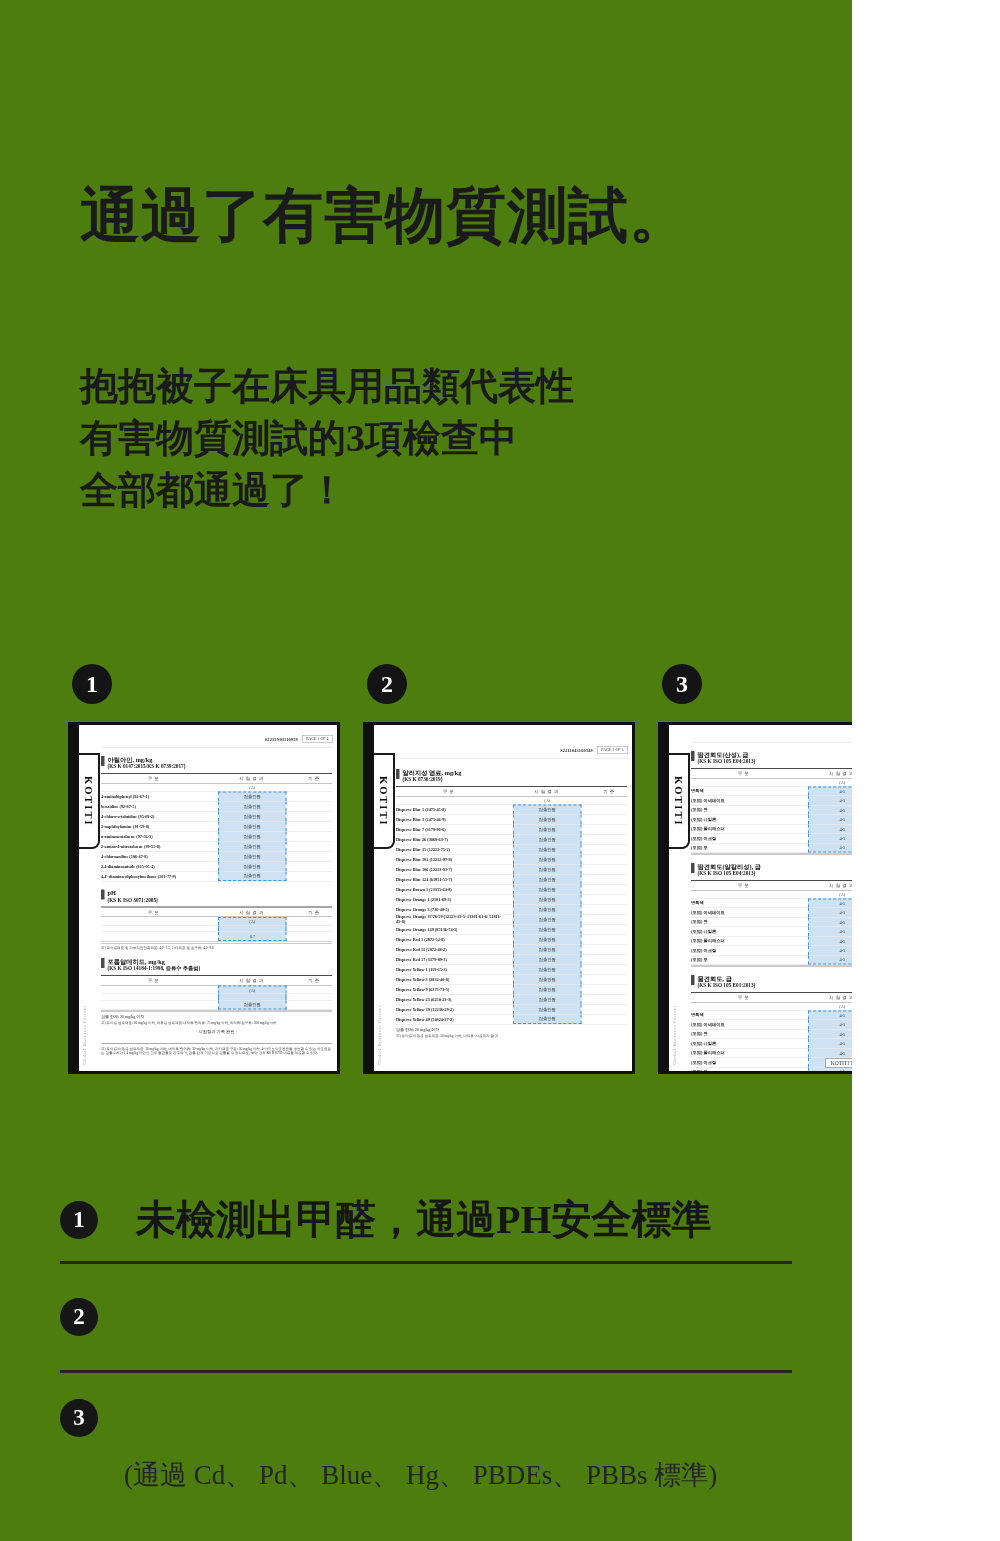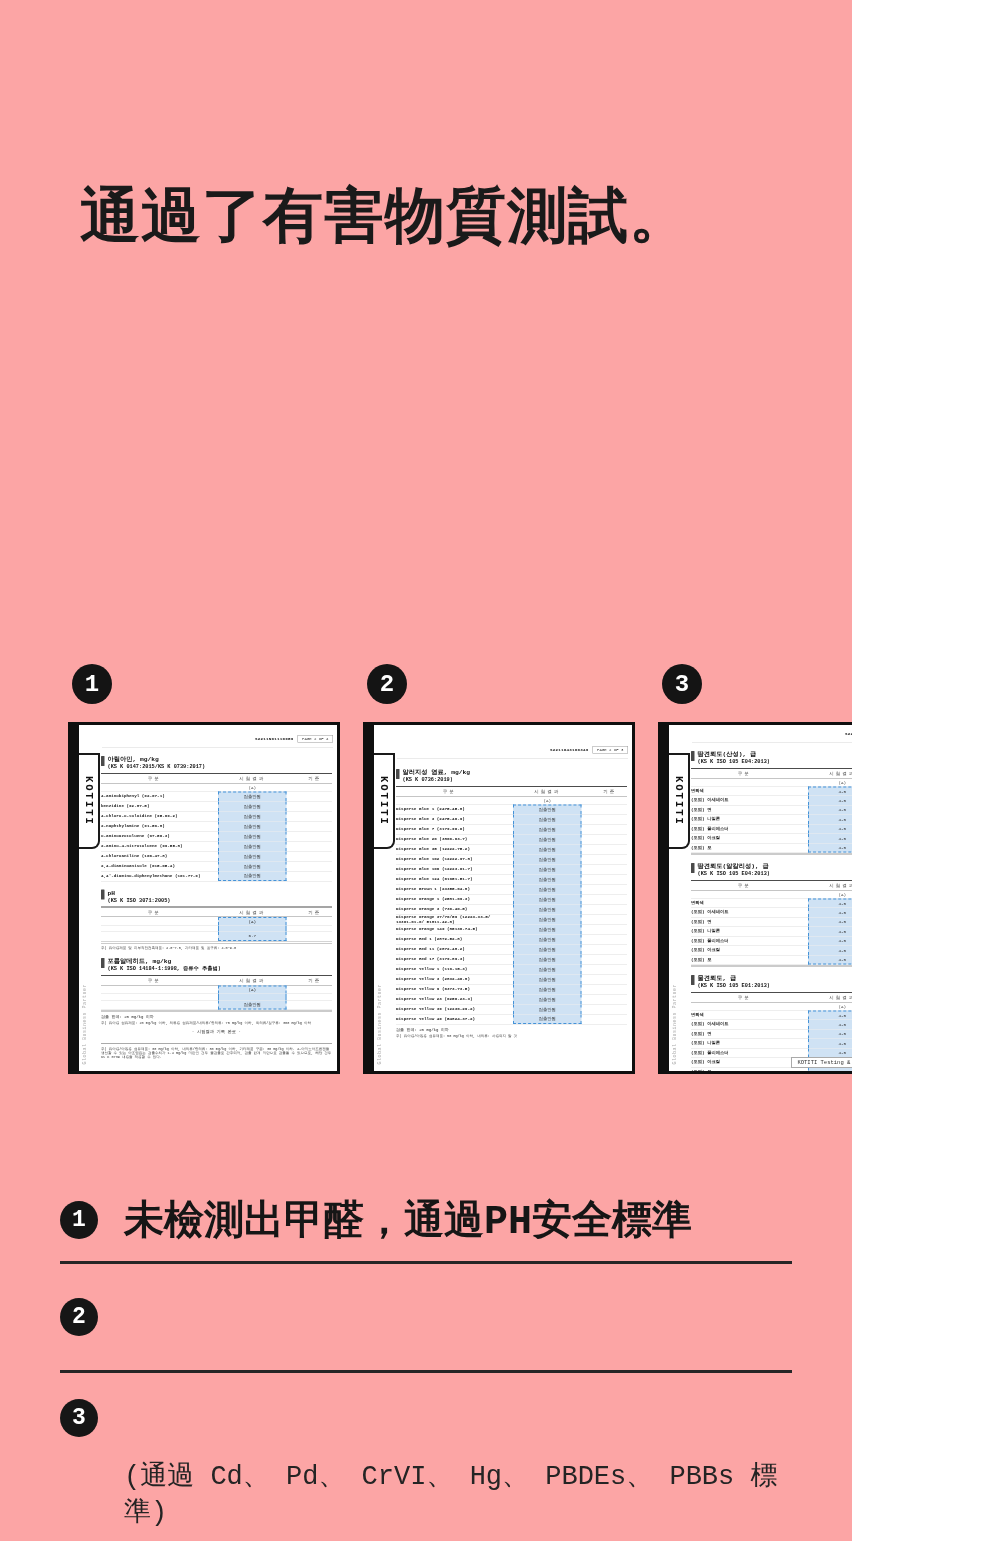--- a/index.html
+++ b/index.html
@@ -1,17 +1,17 @@
 <!DOCTYPE html>
 <html><head>
 <meta charset="utf-8">
 <style>
   html,body{margin:0;padding:0;background:#fff;}
-  .page{position:relative;width:852px;height:1541px;background:#fca5a5;overflow:hidden;
-        font-family:Liberation Mono, monospace;color:#1a1a1a;}
+  .page{position:relative;width:852px;height:1541px;background:#4d7c0f;overflow:hidden;
+        font-family:Liberation Serif, serif;color:#1a1a1a;}
   
   .title{position:absolute;left:80px;top:176px;font-size:60px;font-weight:800;letter-spacing:1px;}
   .intro{position:absolute;left:80px;top:360px;font-size:38px;font-weight:700;line-height:52px;}
   
   .numbadge{position:absolute;width:40px;height:40px;border-radius:50%;background:#141414;color:#fff;
             display:flex;align-items:center;justify-content:center;font-size:24px;font-weight:700;}
   .doc{position:absolute;top:722px;width:272px;height:352px;border:3px solid #0f0f0f;background:#fff;
        box-sizing:border-box;overflow:hidden;}
   .spine{position:absolute;left:0;top:0;bottom:0;width:8px;background:#0f0f0f;}
   .kotiti-tab{position:absolute;left:8px;top:28px;width:21px;height:96px;background:#fff;
@@ -52,32 +52,37 @@
   .center-note{font-size:8.5px;color:#222;text-align:center;margin:8px 0;}
   .footnote{border-top:1px solid #555;margin-top:16px;padding-top:6px;font-size:7px;color:#333;line-height:8.5px;}
   .doc3-footer{position:absolute;right:8px;bottom:3px;border:1px solid #aaa;padding:1px 5px;
                font-size:5.5px;color:#333;background:#fff;}
   .sgap{margin-top:16px;}
   
   .captions{position:absolute;left:60px;right:60px;top:1178px;}
   .cap-item{display:flex;align-items:center;}
   .cap-badge{flex:0 0 38px;width:38px;height:38px;border-radius:50%;background:#161616;color:#fff;
              display:flex;align-items:center;justify-content:center;font-size:23px;font-weight:700;}
-  .cap-text{margin-left:26px;font-size:40px;font-weight:700;color:#161616;}
+  .cap-text{margin-left:38px;font-size:40px;font-weight:700;color:#161616;}
   .cap-divider{border-top:3px solid #262626;}
   .cap-sub{margin-left:64px;margin-top:20px;font-size:27px;font-weight:500;color:#242424;}
   .h83{height:83px;}.h106{height:106px;}
   .cap3{padding-top:26px;}
 </style>
 </head>
 <body>
 
 <div class="page">
 
   <div class="title">通過了有害物質測試。</div>
+  <div class="intro">
+    <div>抱抱被子在床具用品類代表性</div>
+    <div>有害物質測試的3項檢查中</div>
+    <div>全部都通過了！</div>
+  </div>
 
   <div class="numbadge" style="left:72px;top:664px;">
       <span>1</span>
     </div>
   <div class="numbadge" style="left:367px;top:664px;">
       <span>2</span>
     </div>
   <div class="numbadge" style="left:662px;top:664px;">
       <span>3</span>
     </div>
@@ -749,17 +754,17 @@
           <span>2</span>
         </div>
     </div>
     <div class="cap-divider"></div>
     <div class="cap3">
       <div class="cap-item">
         <div class="cap-badge">
             <span>3</span>
           </div>
       </div>
-      <div class="cap-sub">(通過 Cd、 Pd、 CrVI、 Hg、 PBDEs、 PBBs 標準)</div>
+      <div class="cap-sub">(通過 Cd、 Pd、 Blue、 Hg、 PBDEs、 PBBs 標準)</div>
     </div>
   </div>
 
 </div>
 
 </body></html>

